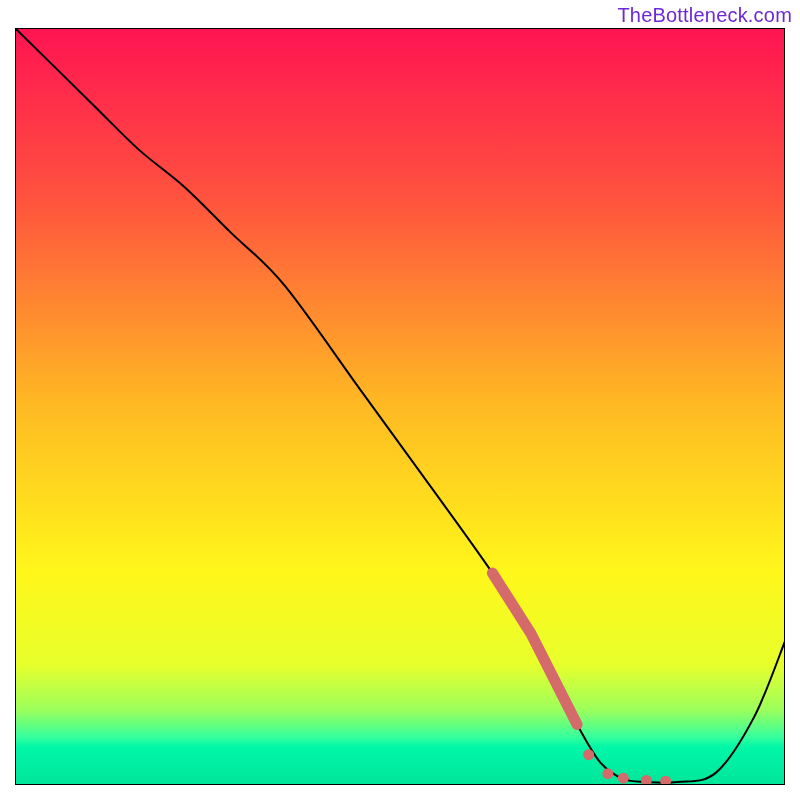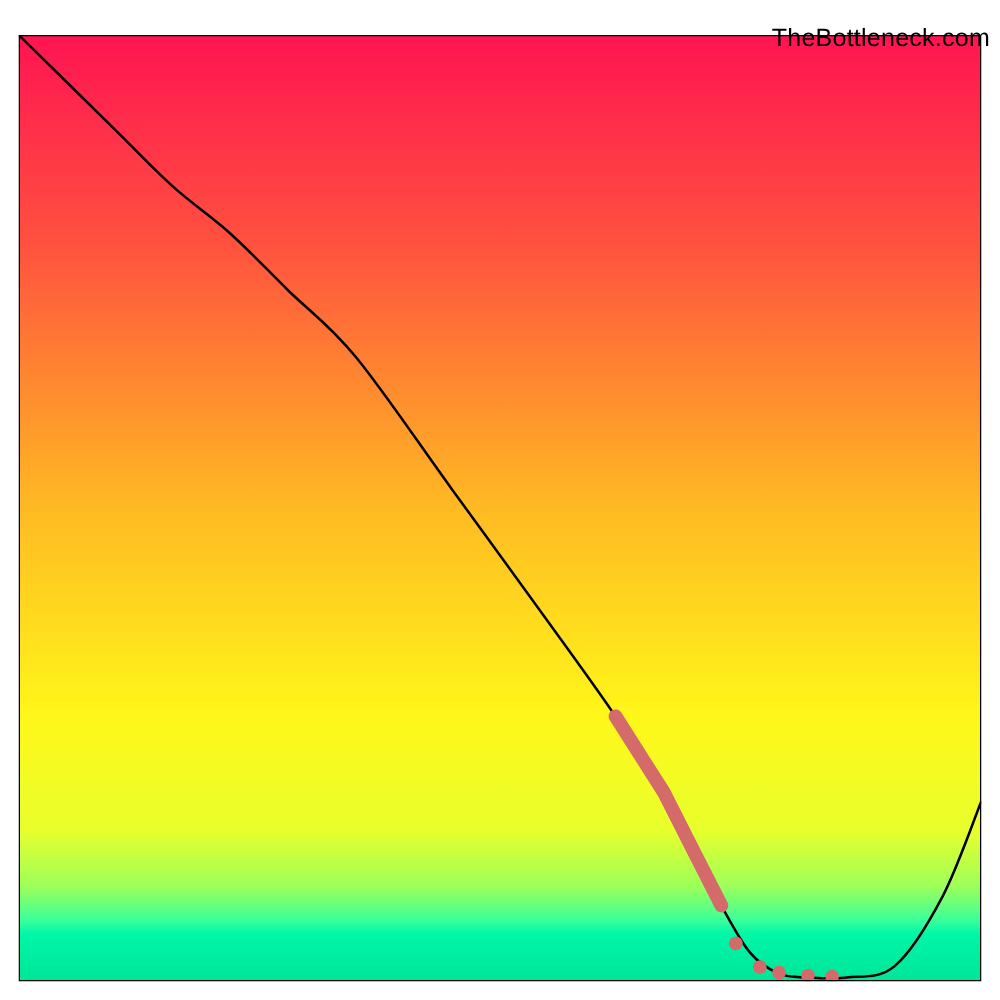--- a/index.html
+++ b/index.html
@@ -6,23 +6,23 @@
     margin: 0;
     padding: 0;
     width: 800px;
     height: 800px;
     overflow: hidden;
     font-family: Arial, Helvetica, sans-serif;
     background: #fff;
   }
   .watermark {
     position: absolute;
-    top: 20px;
+    top: 4px;
     right: 8px;
-    color: #000000;
+    color: #6d28d9;
     font-size: 20px;
     font-weight: 400;
     z-index: 10;
     letter-spacing: 0.2px;
   }
   .plot-wrapper {
     position: absolute;
     left: 15px;
     top: 28px;
     width: 770px;

